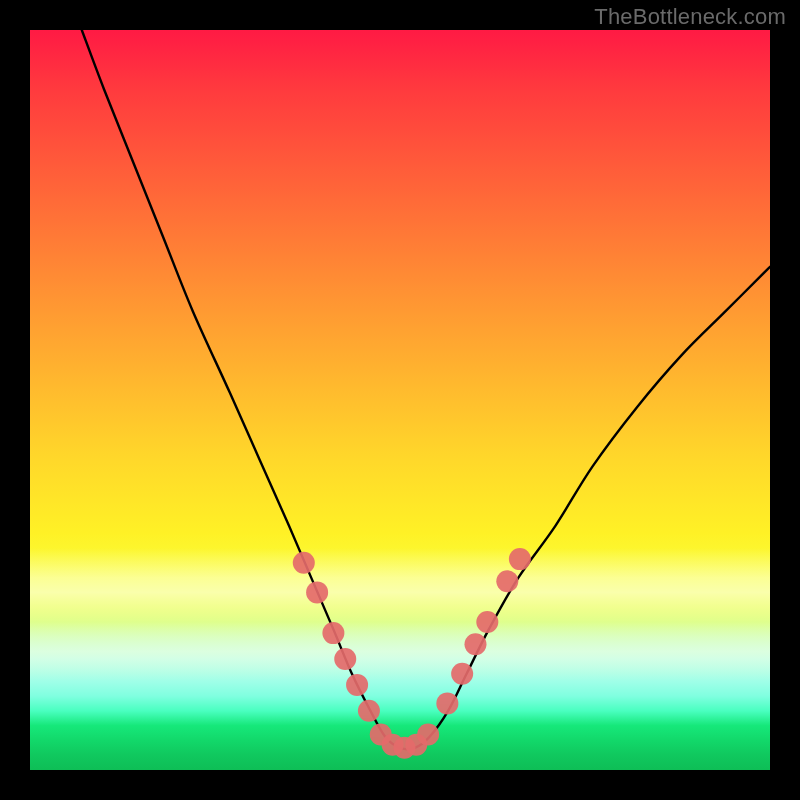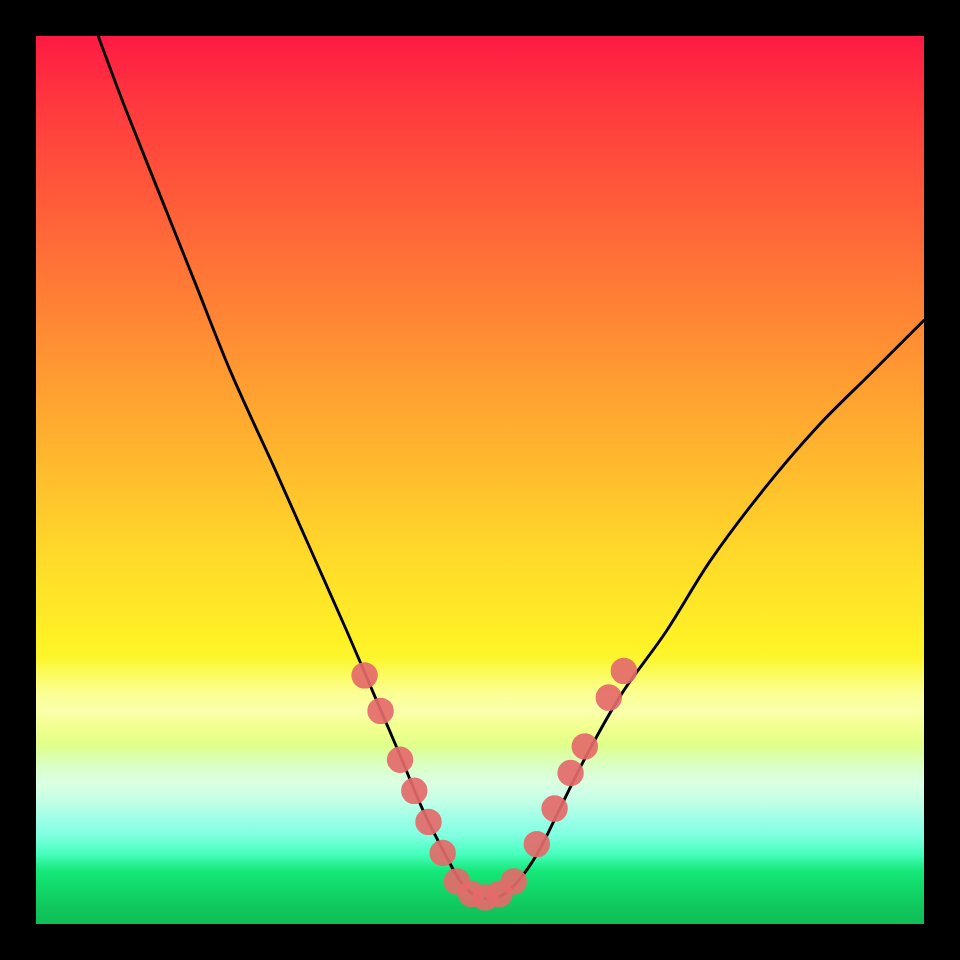--- a/index.html
+++ b/index.html
@@ -84,20 +84,21 @@
     left: 0;
     top: 0;
     width: 740px;
     height: 740px;
   }
 </style>
 </head>
 <body>
 
 <div class="frame">
+  <div class="watermark">TheBottleneck.com</div>
 
   <div class="plot">
     <div class="glow-band glow1"></div>
     <div class="glow-band glow2"></div>
 
     <svg class="curve" viewBox="0 0 740 740">
       <path id="curve-path" fill="none" stroke="#000" stroke-width="2.4" stroke-linecap="round" d="M 51.80 0.00 C 55.50 9.87, 65.37 37.00, 74.00 59.20 C 82.63 81.40, 93.73 108.53, 103.60 133.20 C 113.47 157.87, 123.33 182.53, 133.20 207.20 C 143.07 231.87, 151.70 255.30, 162.80 281.20 C 173.90 307.10, 188.70 337.93, 199.80 362.60 C 210.90 387.27, 219.53 407.00, 229.40 429.20 C 239.27 451.40, 250.37 476.07, 259.00 495.80 C 267.63 515.53, 273.80 530.33, 281.20 547.60 C 288.60 564.87, 296.62 583.37, 303.40 599.40 C 310.18 615.43, 315.73 630.23, 321.90 643.80 C 328.07 657.37, 334.85 670.32, 340.40 680.80 C 345.95 691.28, 350.27 700.53, 355.20 706.70 C 360.13 712.87, 365.07 715.95, 370.00 717.80 C 374.93 719.65, 379.87 719.65, 384.80 717.80 C 389.73 715.95, 394.05 712.87, 399.60 706.70 C 405.15 700.53, 411.93 691.28, 418.10 680.80 C 424.27 670.32, 429.82 657.37, 436.60 643.80 C 443.38 630.23, 450.17 615.43, 458.80 599.40 C 467.43 583.37, 477.30 564.87, 488.40 547.60 C 499.50 530.33, 513.07 514.30, 525.40 495.80 C 537.73 477.30, 548.83 456.33, 562.40 436.60 C 575.97 416.87, 592.00 395.90, 606.80 377.40 C 621.60 358.90, 636.40 341.63, 651.20 325.60 C 666.00 309.57, 680.80 296.00, 695.60 281.20 C 710.40 266.40, 732.60 244.20, 740.00 236.80"></path>
       <g id="markers-group">
           <circle cx="273.80" cy="532.80" r="11" fill="#e46a6a" fill-opacity="0.92"></circle>
           <circle cx="287.12" cy="562.40" r="11" fill="#e46a6a" fill-opacity="0.92"></circle>

